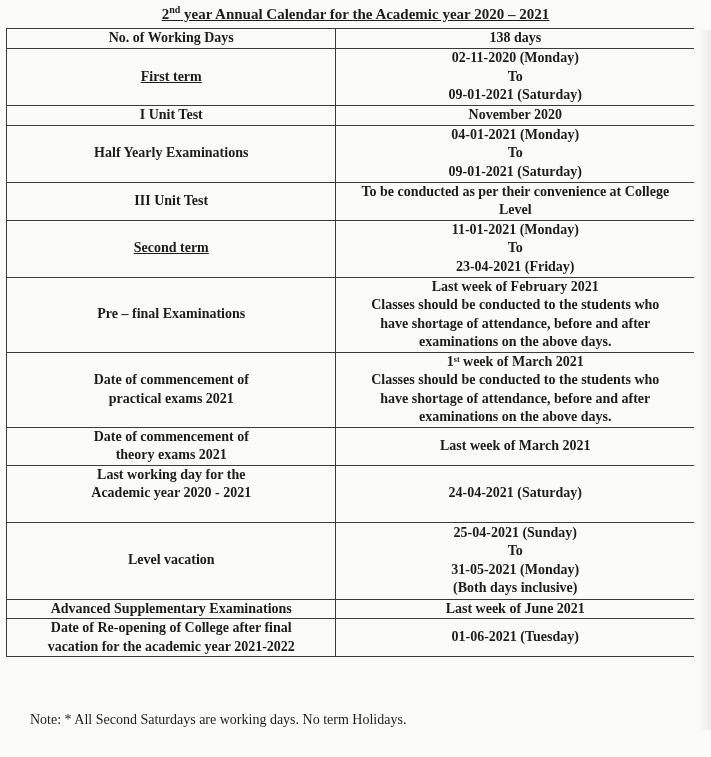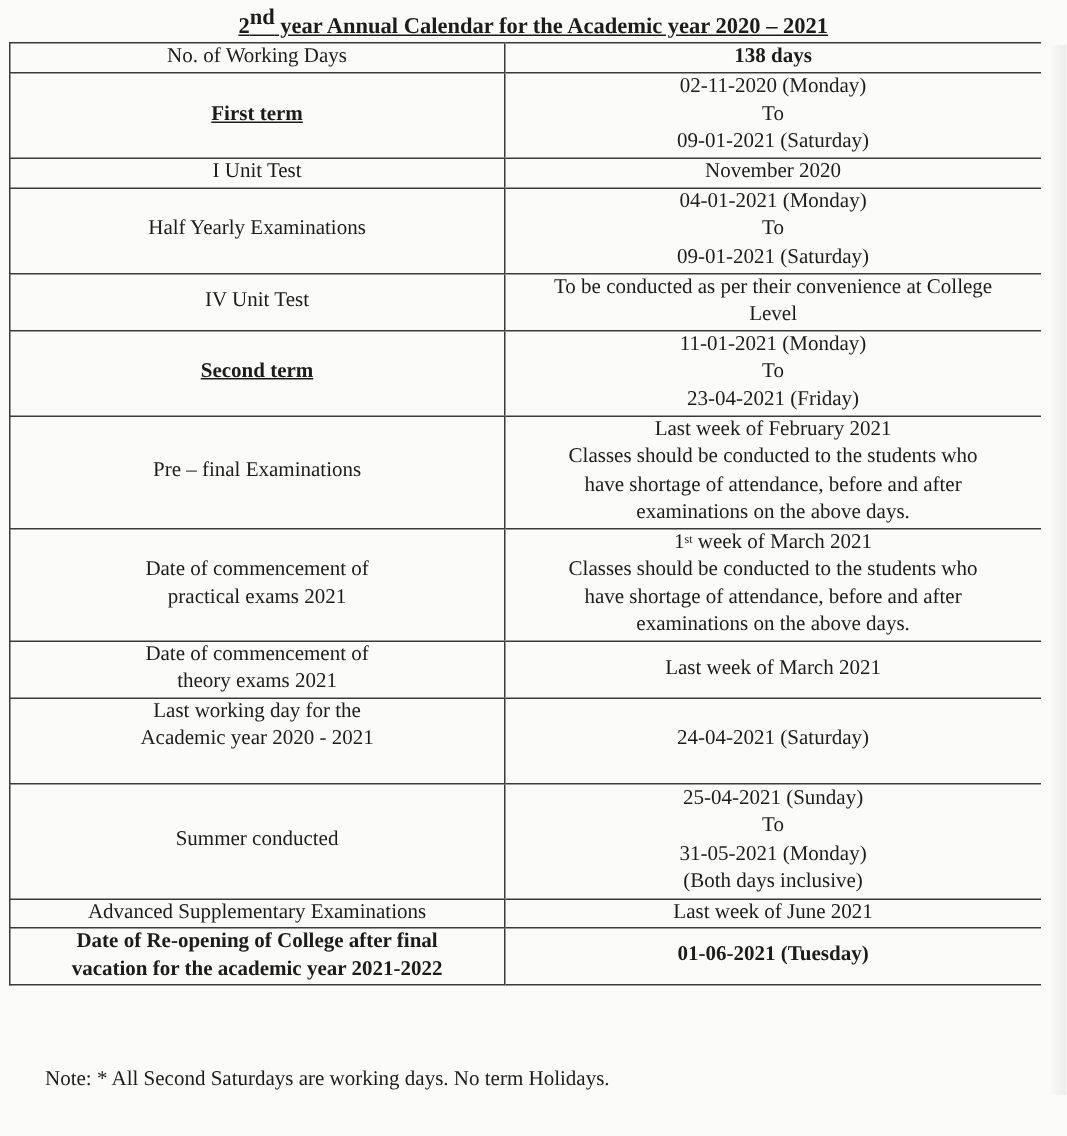--- a/index.html
+++ b/index.html
@@ -8,32 +8,32 @@
       background: #fbfbf9;
       font-family: "Liberation Serif", "DejaVu Serif", serif;
       color: #1c1c1c;
       position: relative;
     }
     .title {
       position: absolute; left: 0; top: 4px; width: 711px;
       text-align: center; font-size: 15px; font-weight: bold;
       text-decoration: underline; letter-spacing: 0;
     }
-    .title sup { font-size: 15px; }
+    .title sup { font-size: 10px; }
     table.cal {
       position: absolute; left: 6px; top: 28px;
       width: 688px; border-collapse: collapse;
       font-size: 14px; line-height: 18.5px;
     }
     table.cal td {
       border: 1px solid #3a3a3a;
       border-right: none;
       text-align: center; vertical-align: middle;
       padding: 0 2px;
-      white-space: nowrap; overflow: hidden;
+      white-space: nowrap; overflow: hidden; font-weight: bold;
     }
     table.cal td.c1 { width: 327px; }
     table.cal td.c2 { width: 355px; }
     .bold { font-weight: bold; }
     .ul { text-decoration: underline; }
     .line { display: block; }
     .rsup { font-size: 8px; vertical-align: top; position: relative; top: -2px; }
     .note {
       position: absolute; left: 30px; top: 712px;
       font-size: 14px;
@@ -75,21 +75,21 @@
   </tr>
   <tr style="height:57px">
     <td class="c1"><span>Half Yearly Examinations</span></td>
     <td class="c2">
       <span class="line">04-01-2021 (Monday)</span>
       <span class="line">To</span>
       <span class="line">09-01-2021 (Saturday)</span>
     </td>
   </tr>
   <tr style="height:38px">
-    <td class="c1"><span>IV Unit Test</span></td>
+    <td class="c1"><span>III Unit Test</span></td>
     <td class="c2">
       <span class="line">To be conducted as per their convenience at College</span>
       <span class="line">Level</span>
     </td>
   </tr>
   <tr style="height:57px">
     <td class="c1 bold"><span class="ul">Second term</span></td>
     <td class="c2">
       <span class="line">11-01-2021 (Monday)</span>
       <span class="line">To</span>
@@ -125,21 +125,21 @@
     <td class="c2"><span>Last week of March 2021</span></td>
   </tr>
   <tr style="height:57px">
     <td class="c1" style="vertical-align:top;margin-top:29px;">
       <span class="line">Last working day for the</span>
       <span class="line">Academic year 2020 - 2021</span>
     </td>
     <td class="c2"><span>24-04-2021 (Saturday)</span></td>
   </tr>
   <tr style="height:77px">
-    <td class="c1"><span>Summer conducted</span></td>
+    <td class="c1"><span>Level vacation</span></td>
     <td class="c2">
       <span class="line">25-04-2021 (Sunday)</span>
       <span class="line">To</span>
       <span class="line">31-05-2021 (Monday)</span>
       <span class="line">(Both days inclusive)</span>
     </td>
   </tr>
   <tr style="height:19px">
     <td class="c1"><span>Advanced Supplementary Examinations</span></td>
     <td class="c2"><span>Last week of June 2021</span></td>

